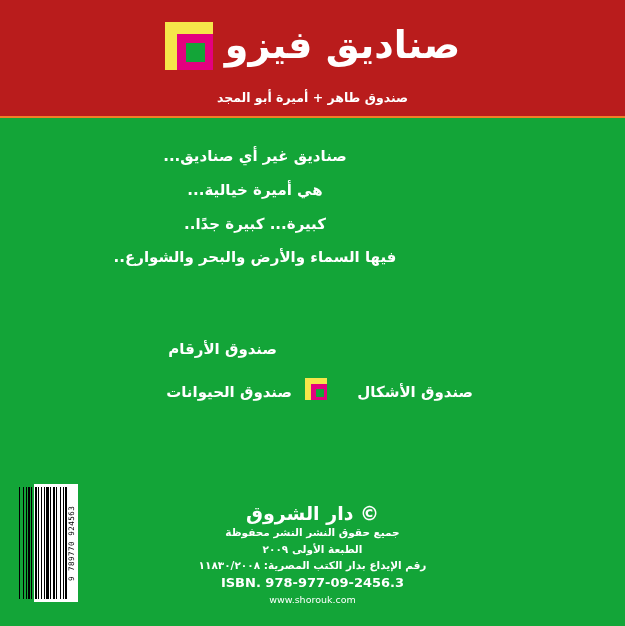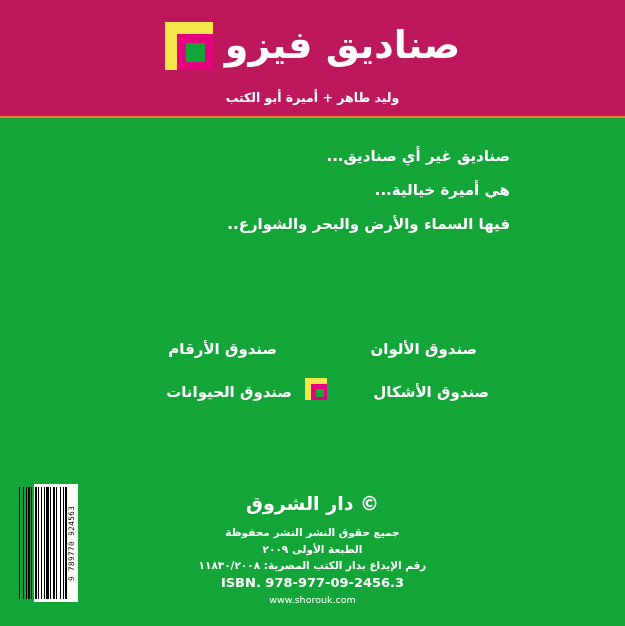--- a/index.html
+++ b/index.html
@@ -17,21 +17,21 @@
     background: #f07d28;
     overflow: hidden;
     direction: rtl;
   }
   .header {
     position: absolute;
     top: 0;
     left: 0;
     width: 625px;
     height: 116px;
-    background: #be185d;
+    background: #b91c1c;
   }
   .title-row {
     position: absolute;
     top: 22px;
     left: 0;
     width: 625px;
     display: flex;
     flex-direction: row;
     align-items: center;
     justify-content: center;
@@ -90,21 +90,21 @@
     left: 0;
     width: 625px;
     height: 508px;
     background: #13a538;
   }
   .blurb {
     position: absolute;
     top: 22px;
     left: 0;
     width: 510px;
-    text-align: right;
+    text-align: center;
   }
   .blurb-line {
     font-size: 15px;
     font-weight: bold;
     color: #ffffff;
     line-height: 2.25;
   }
   .boxes {
     position: absolute;
     top: 210px;
@@ -114,21 +114,21 @@
   }
   .box-label {
     position: absolute;
     font-size: 15px;
     font-weight: bold;
     color: #ffffff;
     white-space: nowrap;
   }
   .lbl-colors  { top: 12px;  right: 148px; }
   .lbl-numbers { top: 12px;  right: 348px; }
-  .lbl-shapes  { top: 55px;  right: 136px; }
+  .lbl-shapes  { top: 55px;  right: 152px; }
   .lbl-animals { top: 55px;  right: 333px; }
   .mini-cube {
     position: absolute;
     top: 50px;
     right: 298px;
     width: 22px;
     height: 22px;
   }
   .mini-cube .m-top {
     position: absolute; top: 0; left: 0;
@@ -151,21 +151,21 @@
     bottom: 18px;
     left: 0;
     width: 625px;
     text-align: center;
   }
   .publisher {
     font-size: 19px;
     font-weight: bold;
     color: #ffffff;
     letter-spacing: 0px;
-    margin-bottom: 10px;
+    margin-bottom: 0;
   }
   .footer-line {
     font-size: 10.5px;
     font-weight: bold;
     color: #ffffff;
     line-height: 1.55;
   }
   .footer-line.latin {
     direction: ltr;
     font-size: 13px;
@@ -219,33 +219,33 @@
   <div class="header">
     <div class="title-row">
       <div class="title-text">صناديق فيزو</div>
       <div class="cube">
         <div class="face-top"></div>
         <div class="face-left"></div>
         <div class="face-body"></div>
         <div class="face-inner"></div>
       </div>
     </div>
-    <div class="authors">وليد طاهر + أميرة أبو الكتب</div>
+    <div class="authors">صندوق طاهر + أميرة أبو المجد</div>
   </div>
 
   <div class="body-area">
 
     <div class="blurb">
       <div class="blurb-line">صناديق غير أي صناديق...</div>
       <div class="blurb-line">هي أميرة خيالية...</div>
+      <div class="blurb-line">كبيرة... كبيرة جدًا..</div>
       <div class="blurb-line">فيها السماء والأرض والبحر والشوارع..</div>
     </div>
 
     <div class="boxes">
-      <div class="box-label lbl-colors">صندوق الألوان</div>
       <div class="box-label lbl-numbers">صندوق الأرقام</div>
       <div class="box-label lbl-shapes">صندوق الأشكال</div>
       <div class="box-label lbl-animals">صندوق الحيوانات</div>
       <div class="mini-cube">
         <div class="m-top"></div>
         <div class="m-left"></div>
         <div class="m-body"></div>
         <div class="m-inner"></div>
       </div>
     </div>

